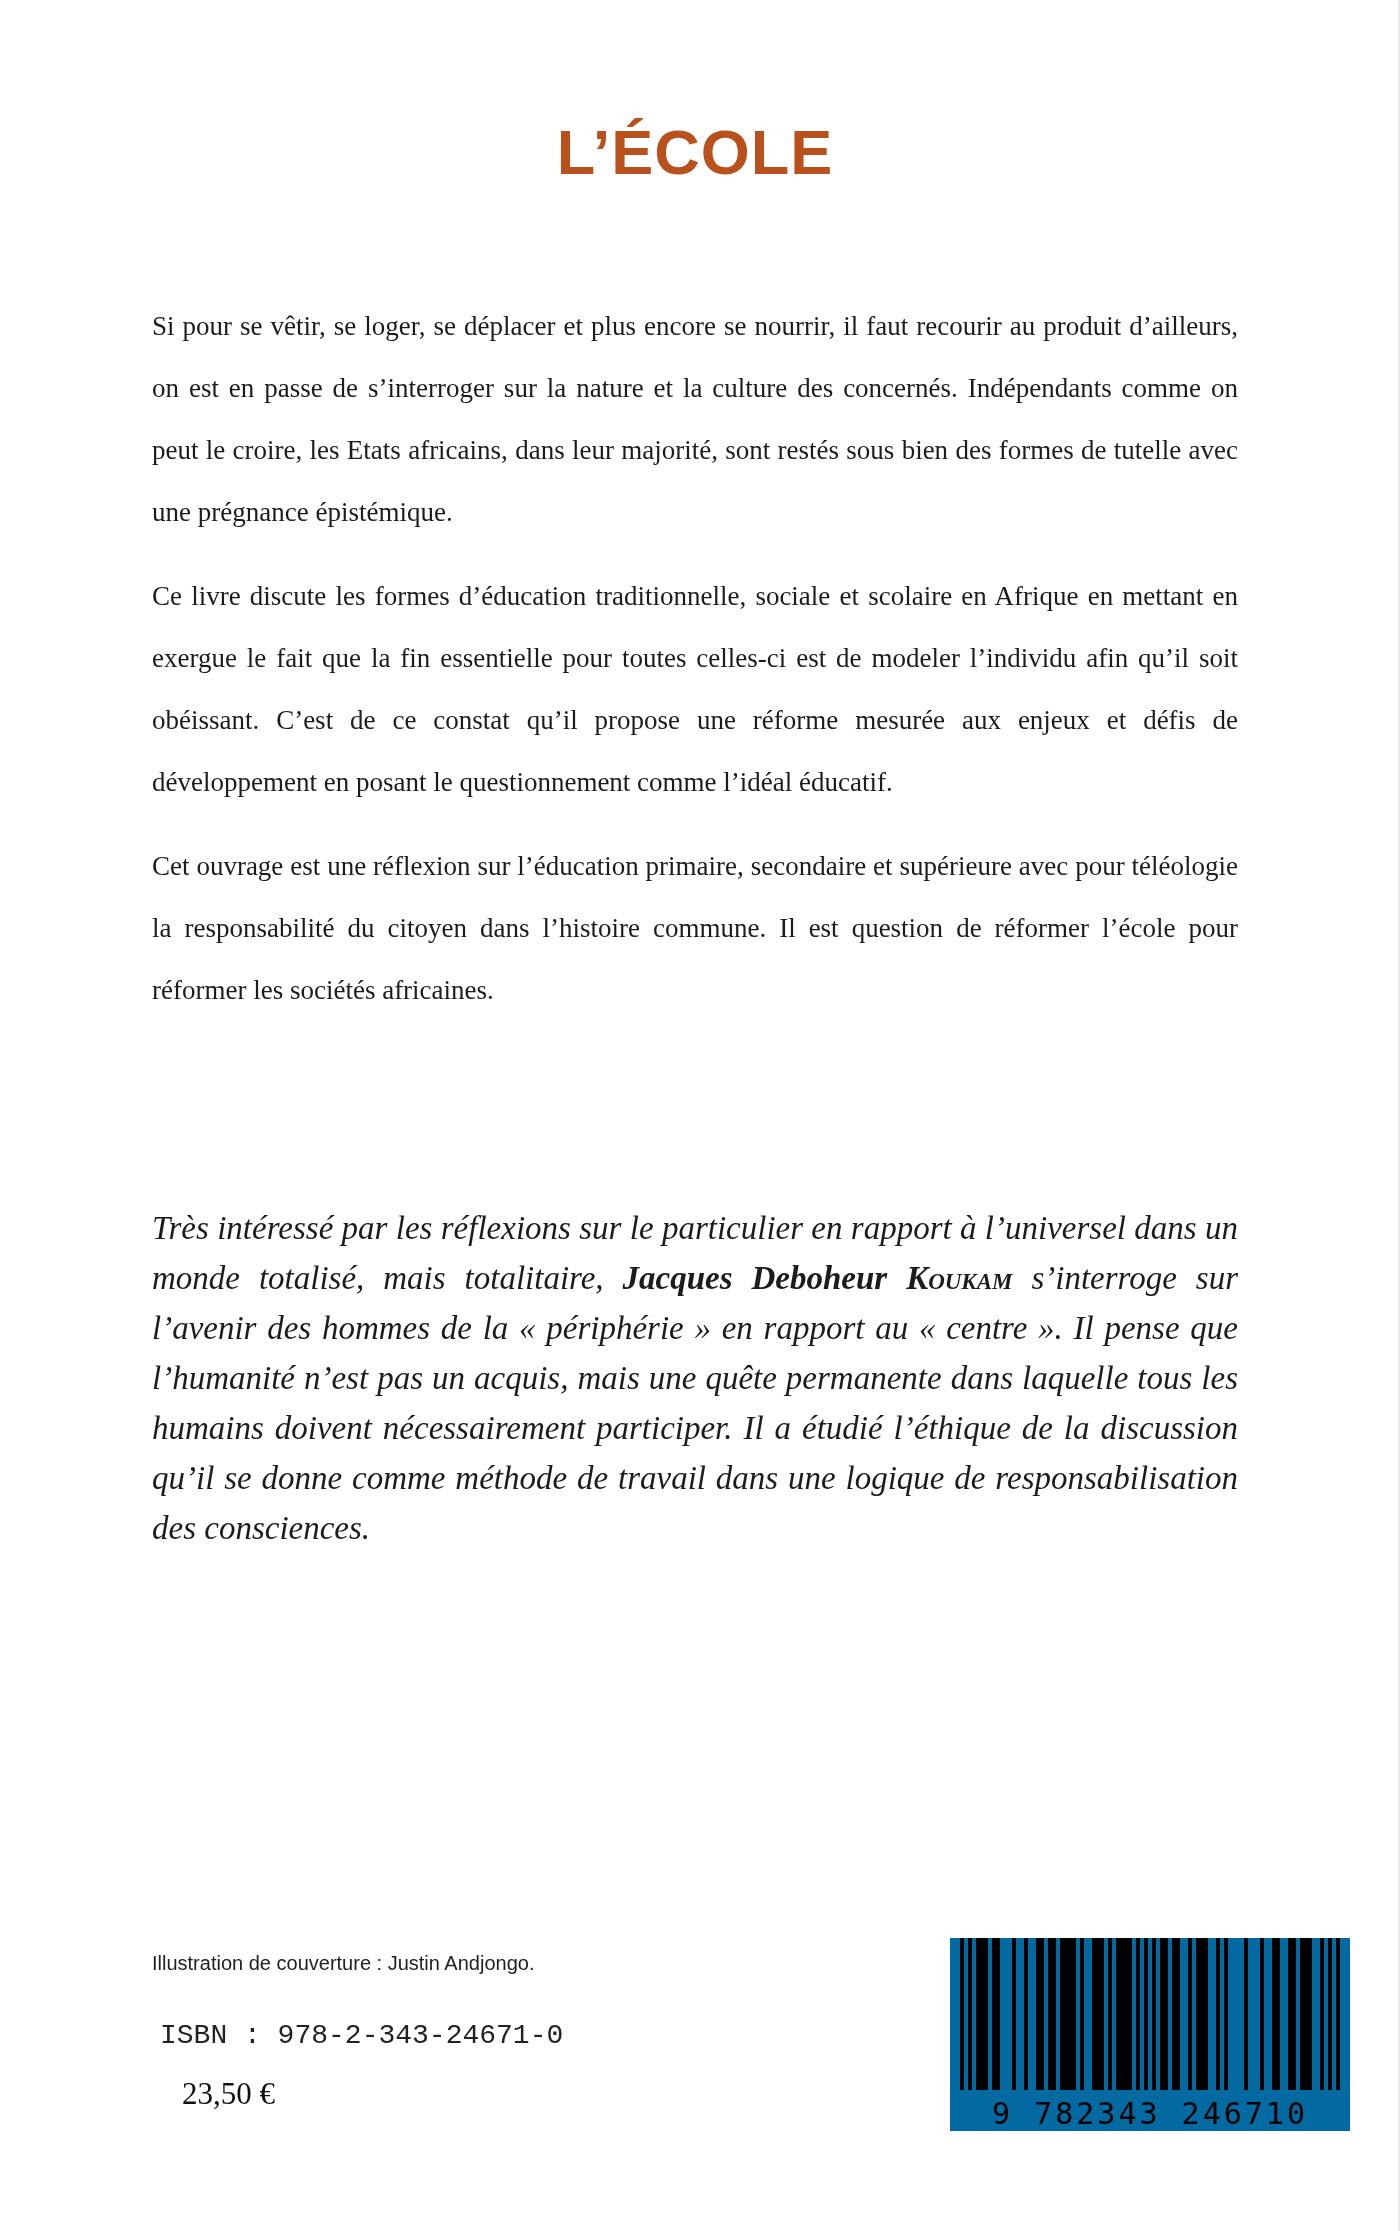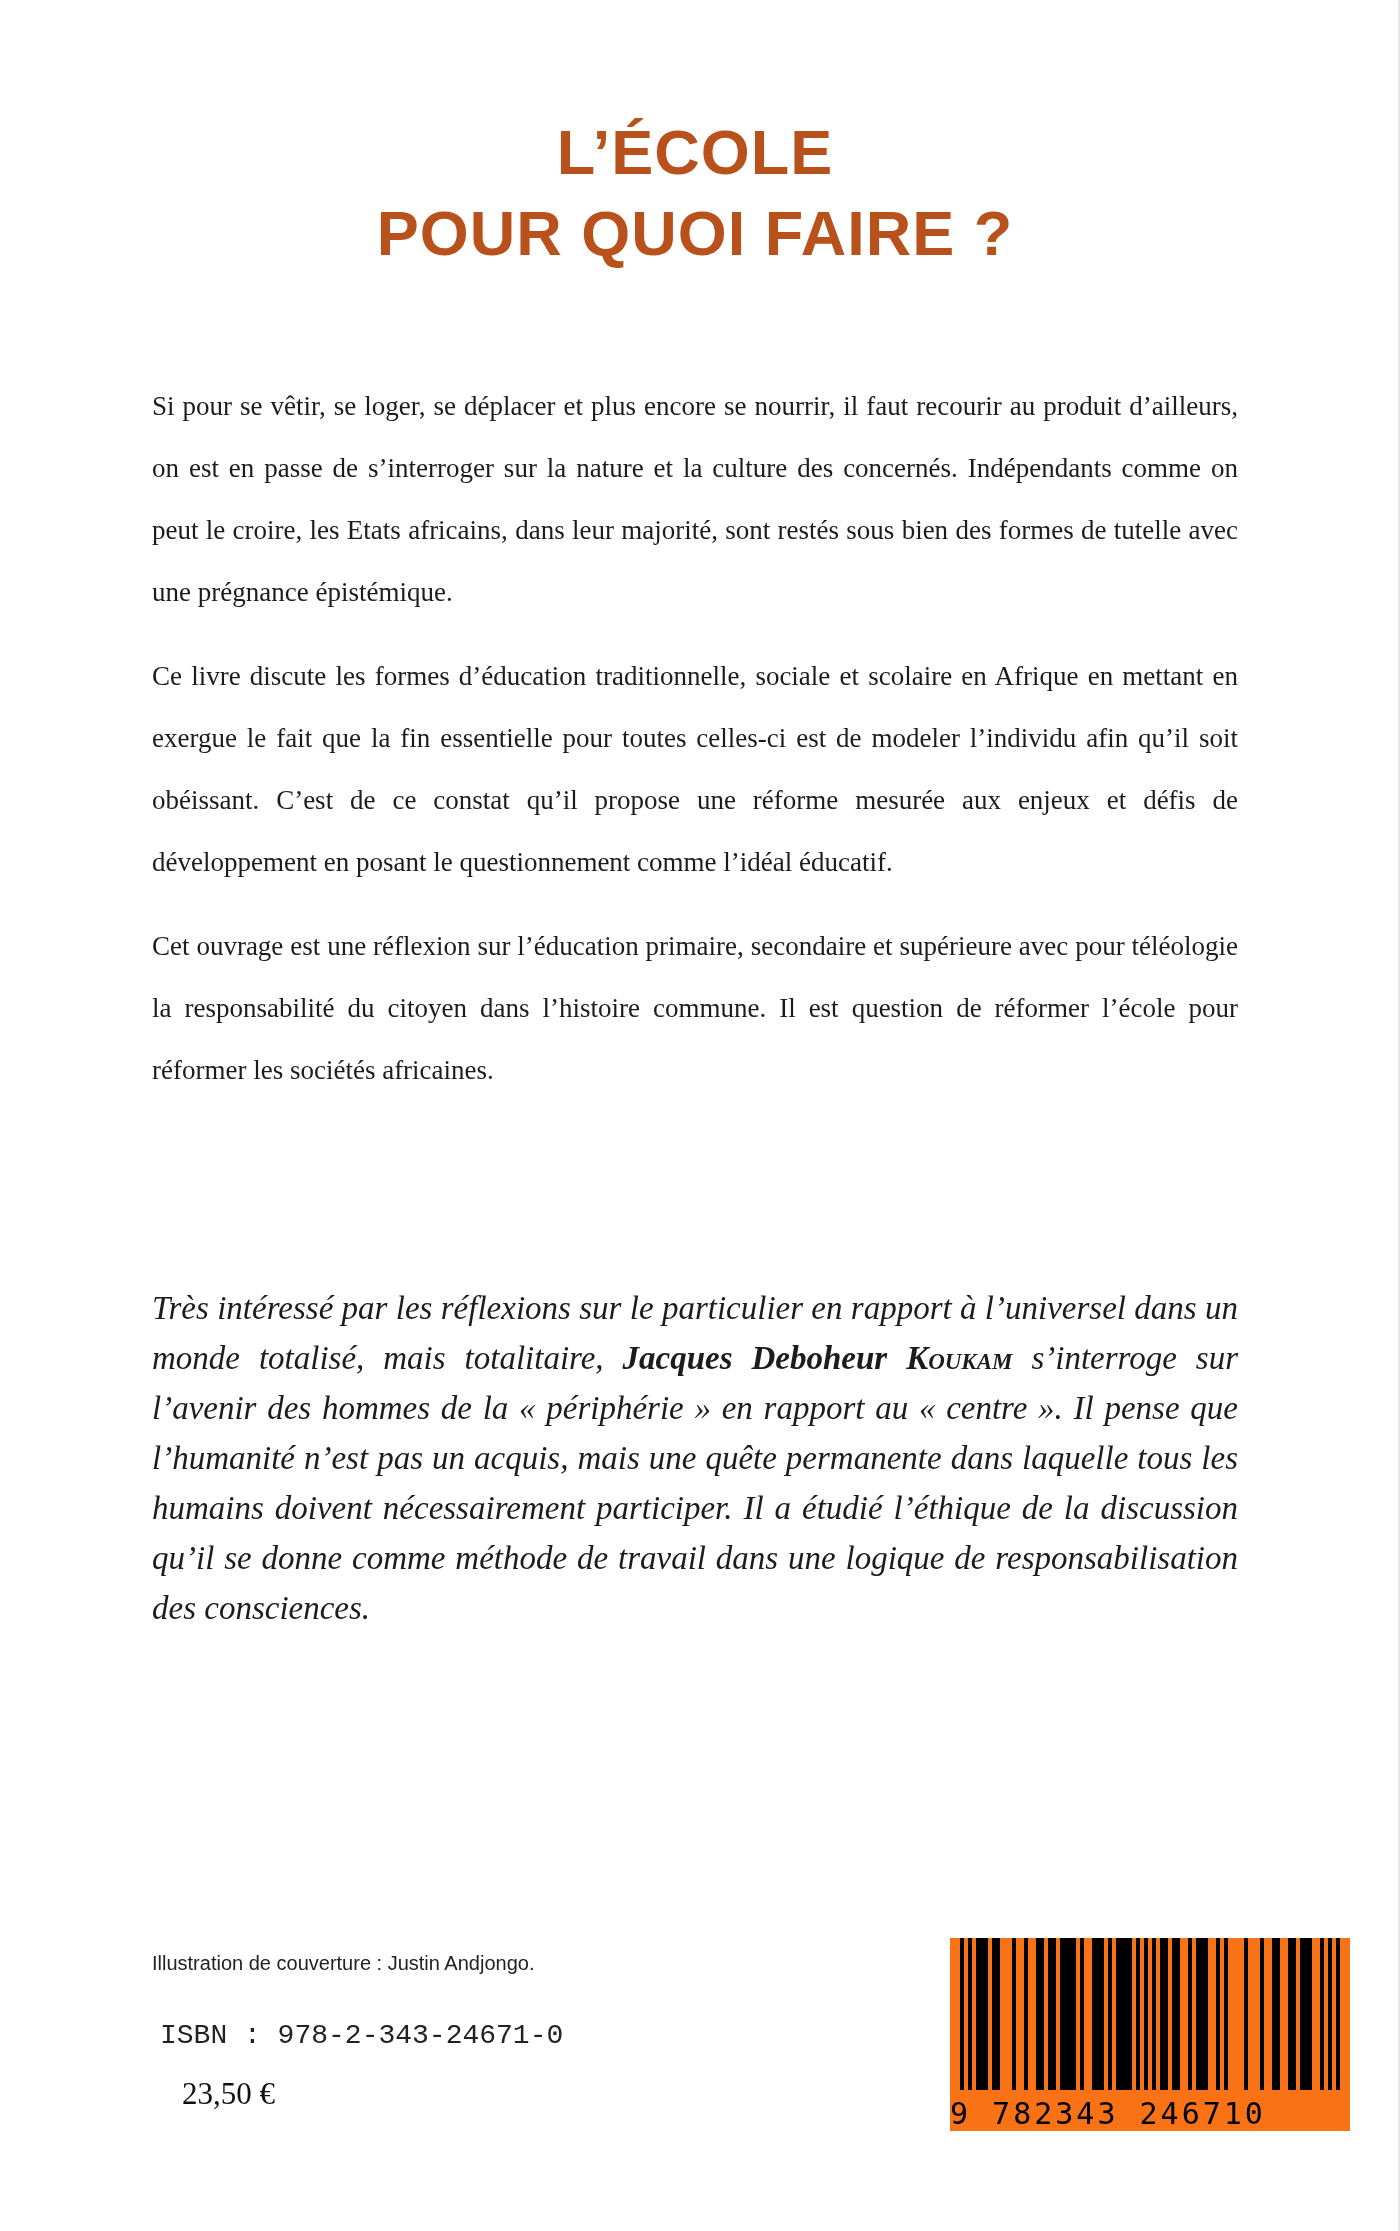--- a/index.html
+++ b/index.html
@@ -64,21 +64,22 @@
     font-size:28px;color:#222222;margin-left:8px;
   }
   .price{
     position:absolute;left:152px;top:2076px;
     font-family:"Liberation Serif",serif;
     font-size:31px;color:#111111;margin-left:30px;
   }
   .barcode{
     position:absolute;left:950px;top:1938px;
     width:400px;
-    background:#f97316;
+    text-align:center;
+    background:#0369a1;
   }
   .bars{
     display:flex;
     justify-content:center;
     align-items:flex-start;
     height:152px;
     font-size:0;
   }
   .bc-mod{width:4px;height:152px;flex:0 0 auto;}
   .bc-mod.on{background:#000000;}
@@ -93,21 +94,20 @@
 </style>
 </head>
 <body>
 
 <div class="page">
 
   <div class="column">
 
     <h1 class="title">
       <span class="title-line">L’ÉCOLE</span>
-      <span class="title-line">POUR QUOI FAIRE ?</span>
     </h1>
 
 
     <div class="synopsis">
       <p>Si pour se vêtir, se loger, se déplacer et plus encore se nourrir, il faut recourir au produit d’ailleurs, on est en passe de s’interroger sur la nature et la culture des concernés. Indépendants comme on peut le croire, les Etats africains, dans leur majorité, sont restés sous bien des formes de tutelle avec une prégnance épistémique.</p>
       <p>Ce livre discute les formes d’éducation traditionnelle, sociale et scolaire en Afrique en mettant en exergue le fait que la fin essentielle pour toutes celles-ci est de modeler l’individu afin qu’il soit obéissant. C’est de ce constat qu’il propose une réforme mesurée aux enjeux et défis de développement en posant le questionnement comme l’idéal éducatif.</p>
       <p>Cet ouvrage est une réflexion sur l’éducation primaire, secondaire et supérieure avec pour téléologie la responsabilité du citoyen dans l’histoire commune. Il est question de réformer l’école pour réformer les sociétés africaines.</p>
     </div>
 
     <p class="bio"><span>Très intéressé par les réflexions sur le particulier en rapport à l’universel dans un monde totalisé, mais totalitaire, </span><span class="author-name">Jacques Deboheur </span><span class="author-name small-caps">Koukam</span><span> s’interroge sur l’avenir des hommes de la « périphérie » en rapport au « centre ». Il pense que l’humanité n’est pas un acquis, mais une quête permanente dans laquelle tous les humains doivent nécessairement participer. Il a étudié l’éthique de la discussion qu’il se donne comme méthode de travail dans une logique de responsabilisation des consciences.</span></p>

